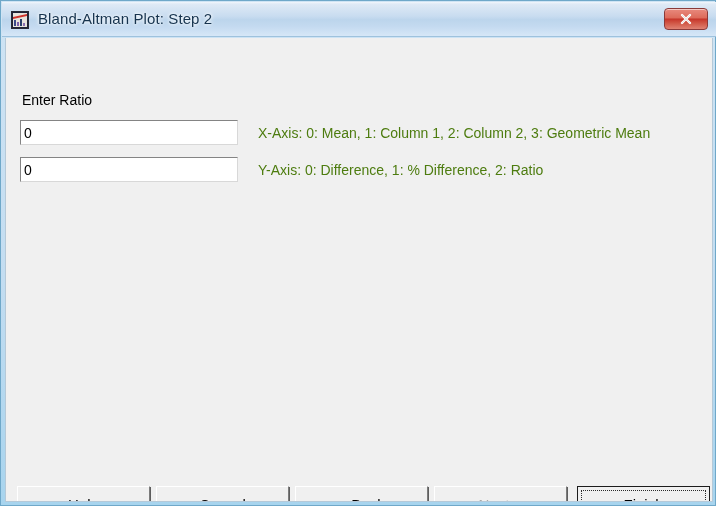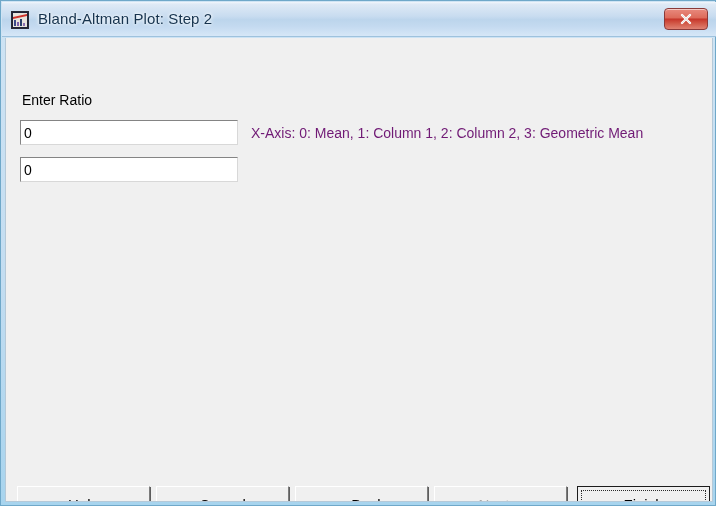--- a/index.html
+++ b/index.html
@@ -123,23 +123,23 @@
     color: #000000;
     padding: 1px 0 0 3px;
     outline: none;
   }
   #xaxis-input { left: 14px; top: 82px; }
   #yaxis-input { left: 14px; top: 119px; }
 
   .axis-desc {
     position: absolute;
     font-size: 14px;
-    color: #701a75;
-    white-space: nowrap;
-    left: 245px;
+    color: #4d7c0f;
+    white-space: nowrap;
+    left: 252px;
   }
   #xaxis-desc { top: 87px; }
   #yaxis-desc { top: 124px; }
 
   
   .btn {
     position: absolute;
     top: 448px;
     width: 133px;
     height: 38px;
@@ -215,20 +215,21 @@
   </div>
 
   <div id="client">
 
     <div id="enter-values-label" class="field-label">Enter Ratio</div>
 
     <input id="xaxis-input" class="textbox" type="text" value="0" style="">
     <div id="xaxis-desc" class="axis-desc">X-Axis: 0: Mean, 1: Column 1, 2: Column 2, 3: Geometric Mean</div>
 
     <input id="yaxis-input" class="textbox" type="text" value="0" style="">
+    <div id="yaxis-desc" class="axis-desc">Y-Axis: 0: Difference, 1: % Difference, 2: Ratio</div>
 
     <div id="help-button" class="btn"><u>H</u><span>elp</span></div>
 
     <div id="cancel-button" class="btn"><u>C</u><span>ancel</span></div>
 
     <div id="back-button" class="btn"><u>&lt;</u><span> Back</span></div>
 
     <div id="next-button" class="btn"><span>Next </span><u>&gt;</u></div>
 
     <div id="finish-button" class="btn">

